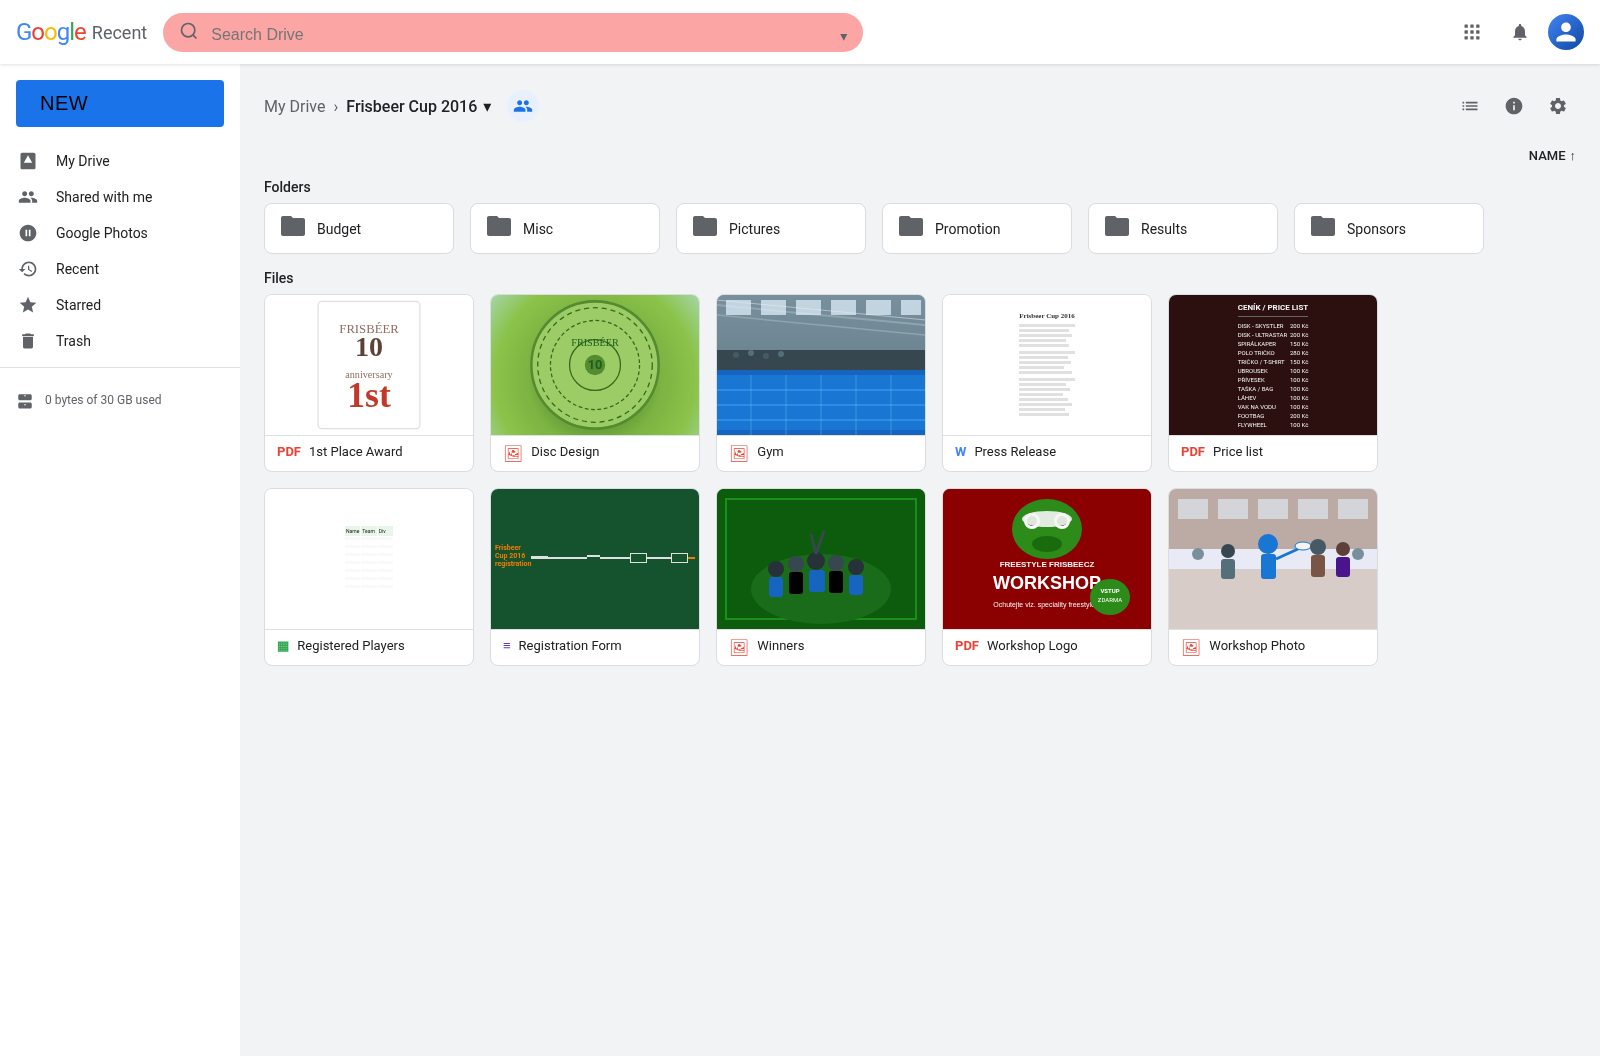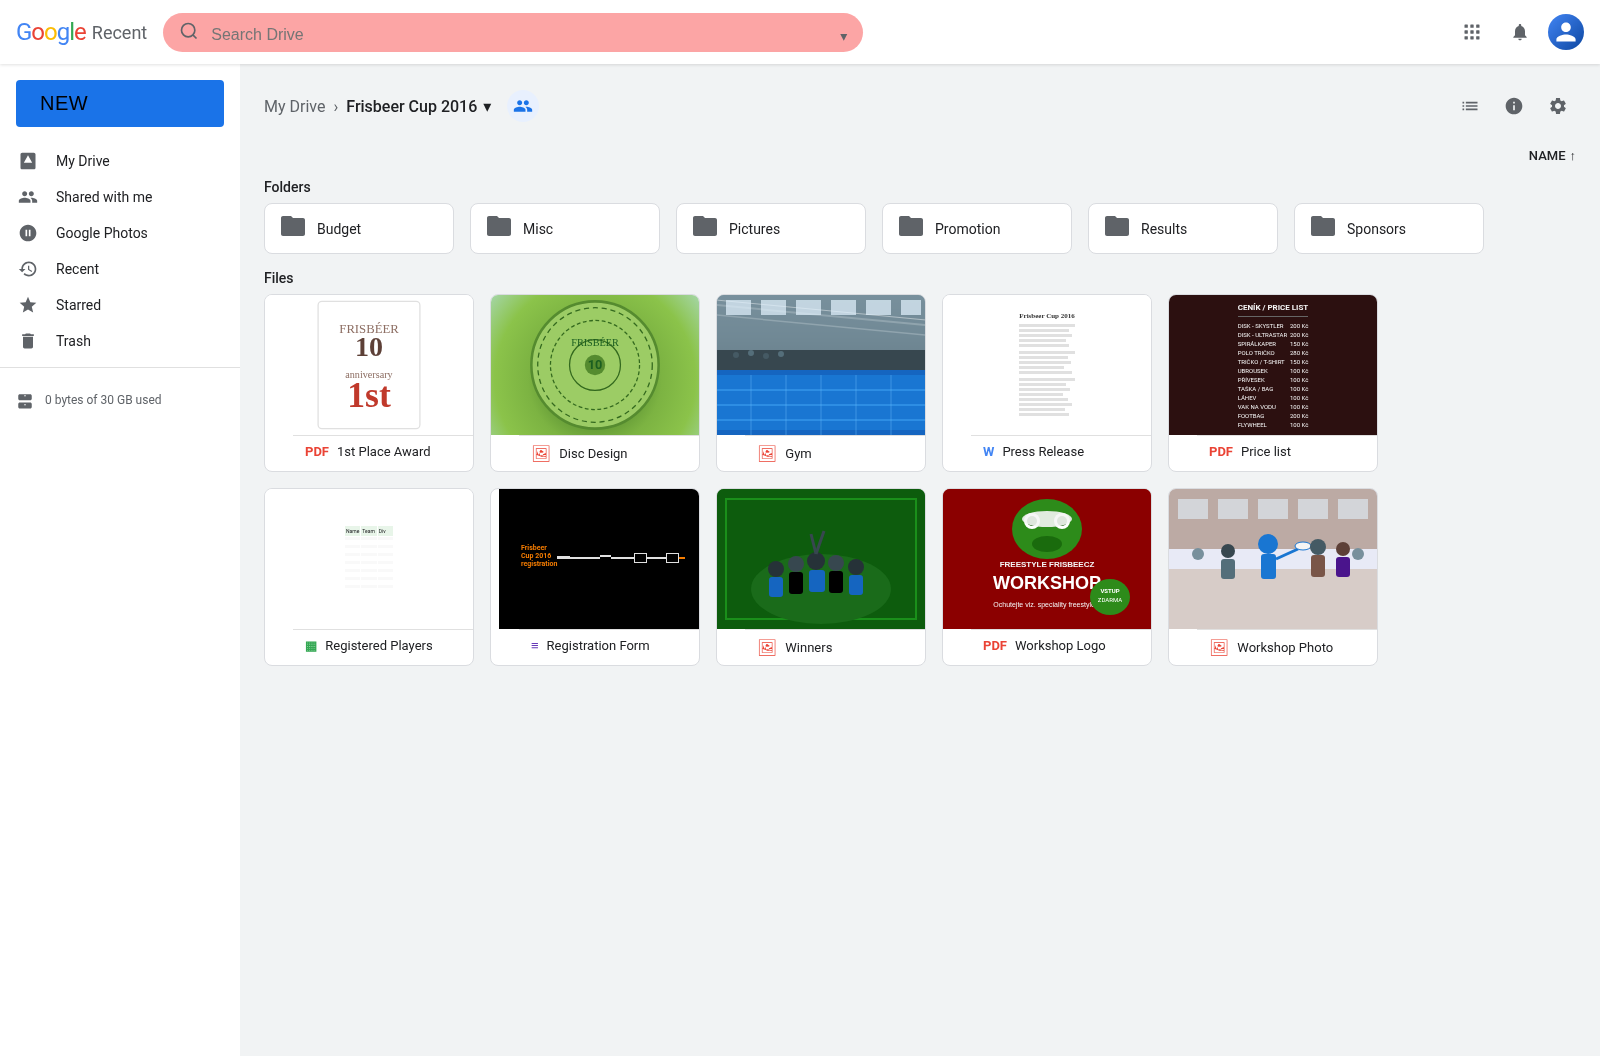--- a/index.html
+++ b/index.html
@@ -285,25 +285,24 @@
       align-items: center;
       justify-content: center;
     }
     .file-thumbnail svg,
     .file-thumbnail canvas {
       width: 100%;
       height: 100%;
     }
     .file-info {
       display: flex;
-      align-items: center;
+      align-items: flex-start;
       padding: 8px 12px;
       gap: 8px;
       border-top: 1px solid #e0e0e0;
-      margin-left: 28px;
     }
     .file-type-icon {
       font-size: 16px;
       flex-shrink: 0;
     }
     .file-name {
       font-size: 13px;
       color: #202124;
       white-space: nowrap;
       overflow: hidden;
@@ -789,21 +788,21 @@
             </div>
           </div>
         </div>
         <div class="file-info">
           <span class="file-type-icon" style="color:#34a853; font-size:13px; font-weight:bold;">▦</span>
           <span class="file-name">Registered Players</span>
         </div>
       </div>
 
       <div class="file-item">
-        <div class="file-thumbnail" style="background:#000000; padding:22px; overflow:hidden;margin-left:8px;">
+        <div class="file-thumbnail" style="background:#14532d; padding:4px; overflow:hidden;">
           <div style="font-size:7px; color:#f57c00; font-weight:bold; margin-bottom:6px;">Frisbeer Cup 2016 registration</div>
           <div style="height:3px; background:#e0e0e0; width:90%; margin-bottom:4px;"></div>
           <div style="height:2px; background:#e0e0e0; width:70%; margin-bottom:3px;"></div>
           <div style="height:2px; background:#e0e0e0; width:80%; margin-bottom:3px;"></div>
           <div style="height:2px; background:#e0e0e0; width:65%; margin-bottom:3px;"></div>
           <div style="height:2px; background:#e0e0e0; width:75%; margin-bottom:6px;"></div>
           <div style="height:2px; background:#e0e0e0; width:55%; margin-bottom:3px;"></div>
           <div style="height:2px; background:#e0e0e0; width:60%; margin-bottom:3px;"></div>
           <div style="height:2px; background:#e0e0e0; width:50%; margin-bottom:3px;"></div>
           <div style="height:10px; border:1px solid #e0e0e0; width:80%; margin-bottom:3px;"></div>

